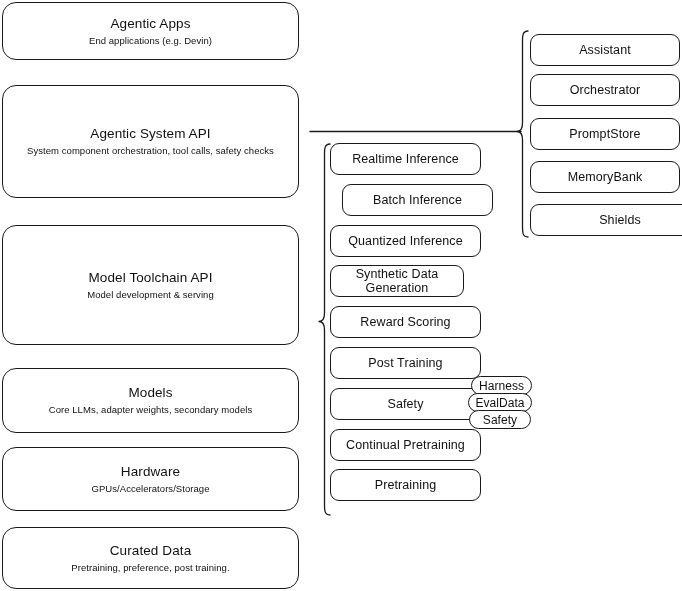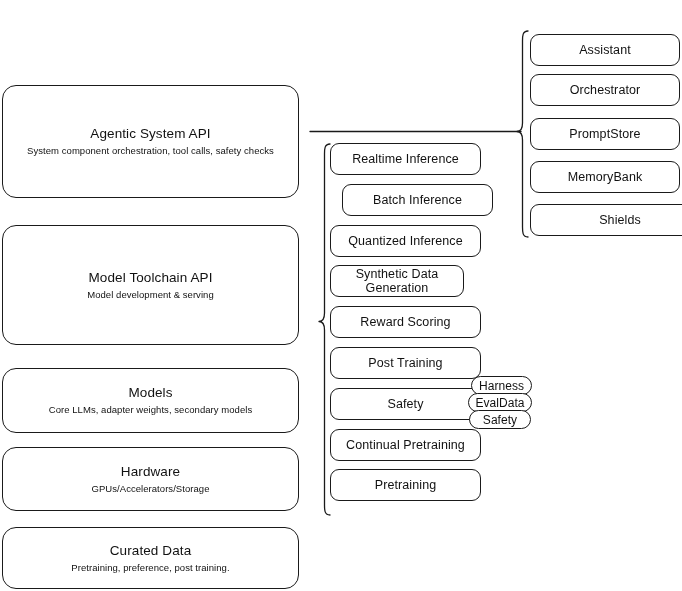--- a/index.html
+++ b/index.html
@@ -116,20 +116,24 @@
     <path d="M 330,144
              C 324.5,144 324.5,149 324.5,154
              L 324.5,313
              C 324.5,318 323.5,321.5 319,321.5
              C 323.5,321.5 324.5,325 324.5,330
              L 324.5,505
              C 324.5,510 324.5,515 330,515"></path>
 
   </svg>
 
+  <div class="layer-box" style="left:2px; top:2px; width:297px; height:58px;">
+    <div class="layer-title">Agentic Apps</div>
+    <div class="layer-sub">End applications (e.g. Devin)</div>
+  </div>
 
   <div class="layer-box" style="left:2px; top:85px; width:297px; height:113px;">
     <div class="layer-title">Agentic System API</div>
     <div class="layer-sub">System component orchestration, tool calls, safety checks</div>
   </div>
 
   <div class="layer-box" style="left:2px; top:225px; width:297px; height:120px;">
     <div class="layer-title">Model Toolchain API</div>
     <div class="layer-sub">Model development &amp; serving</div>
   </div>

